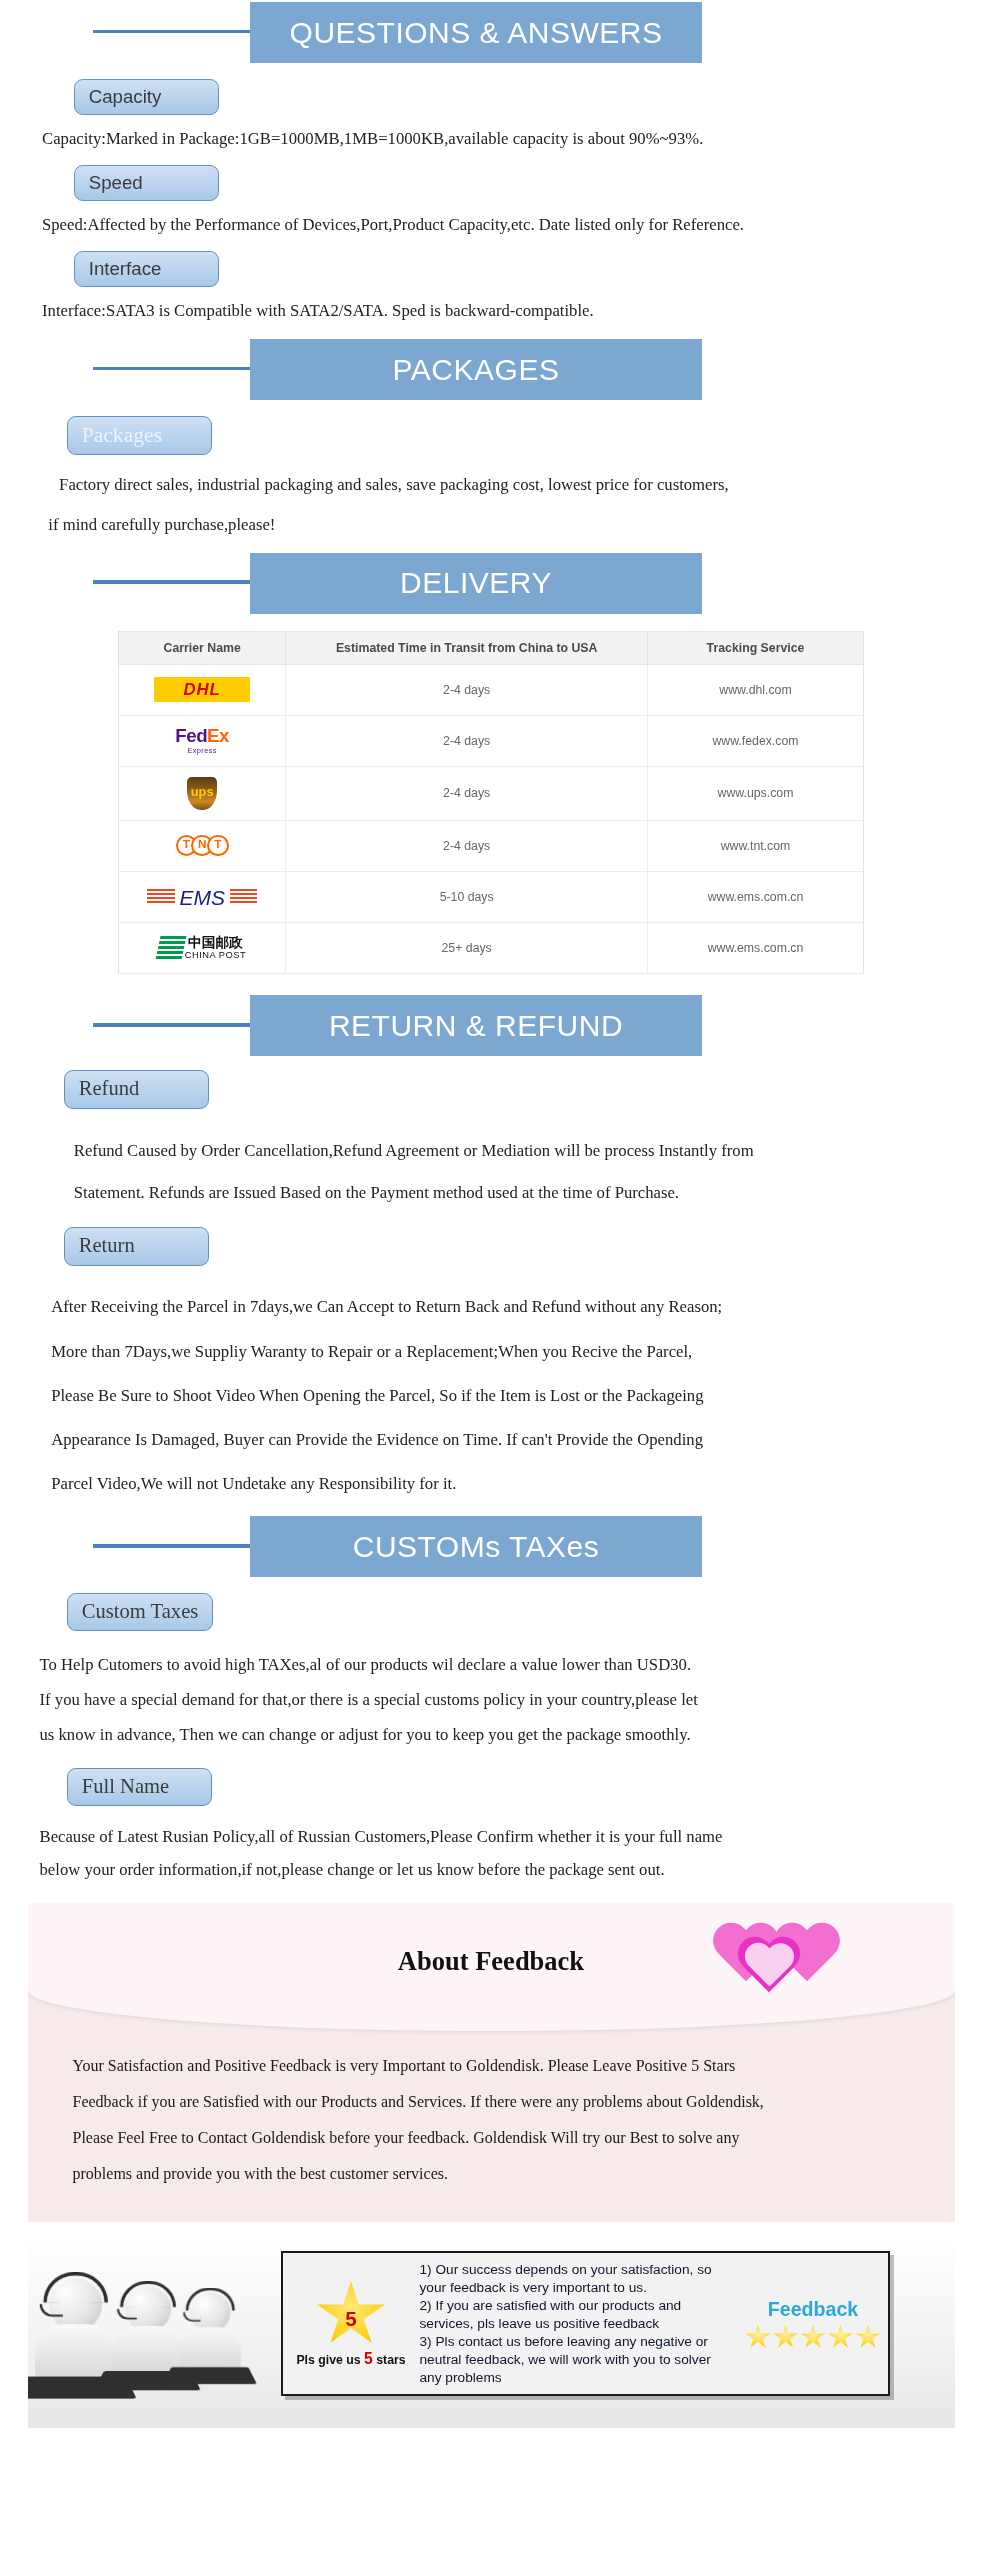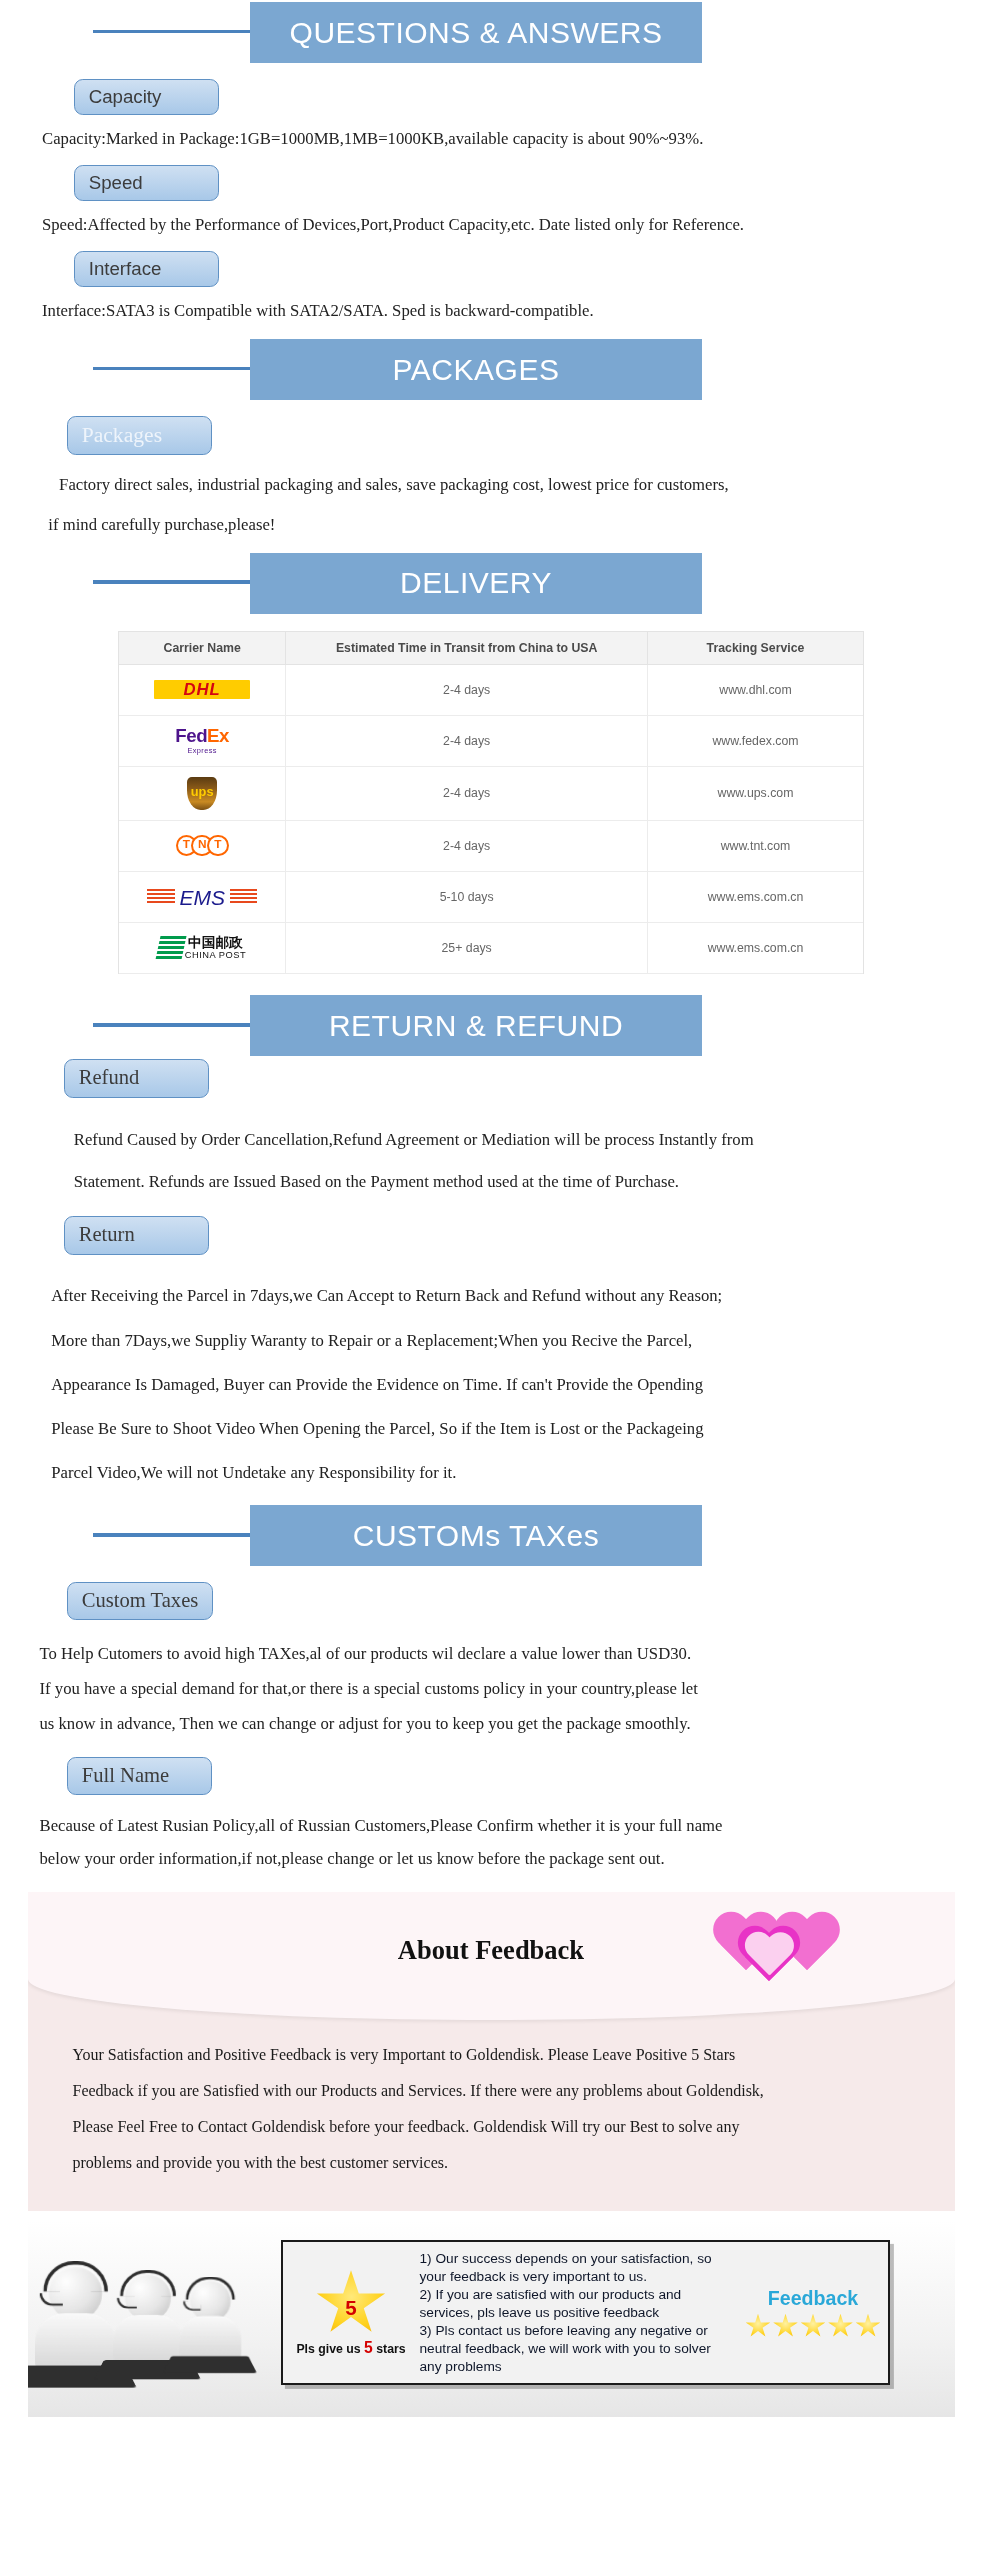--- a/index.html
+++ b/index.html
@@ -109,21 +109,21 @@
     vertical-align: middle;
   }
   table.delivery td:last-child { border-right: none; }
   .col-carrier { width: 167px; }
   .col-time    { width: 363px; }
   .col-track   { width: 216px; }
 
   
   .logo { display: inline-block; vertical-align: middle; }
   .logo-dhl {
-    width: 96px; height: 19px; background: #ffcc00;
+    width: 96px; height: 25px; background: #ffcc00;
     position: relative; border-radius: 1px;
   }
   .logo-dhl span {
     position: absolute; left: 0; right: 0; top: 50%;
     transform: translateY(-50%);
     color: #d40511; font-family: "Liberation Sans", sans-serif;
     font-weight: bold; font-style: italic; font-size: 16.7px;
     letter-spacing: 1px; text-align: center;
   }
   .logo-fedex { line-height: 1; text-align: center; }
@@ -442,35 +442,35 @@
     </table>
   </div>
 
   <div class="banner" style="margin-top:21.6px;">
     <div class="rule"></div>
     <div class="bar">
       <div class="bar-title">RETURN &amp; REFUND</div>
     </div>
   </div>
 
-  <div style="padding:3px 0 0 64px;">
+  <div style="padding:14px 0 0 64px;">
     <div class="pill serif">Refund</div>
     <div style="margin:21.6px 0 0 9.8px;">
       <div class="para loose">Refund Caused by Order Cancellation,Refund Agreement or Mediation will be process Instantly from</div>
       <div class="para loose">Statement. Refunds are Issued Based on the Payment method used at the time of Purchase.</div>
     </div>
   </div>
 
   <div style="padding:13.7px 0 0 64px;">
     <div class="pill serif">Return</div>
     <div style="margin:19.6px 0 0 -12.8px;">
       <div class="para loose2">After Receiving the Parcel in 7days,we Can Accept to Return Back and Refund without any Reason;</div>
       <div class="para loose2">More than 7Days,we Suppliy Waranty to Repair or a Replacement;When you Recive the Parcel,</div>
+      <div class="para loose2">Please Be Sure to Shoot Video When Opening  the Parcel, So if the Item is Lost or the Packageing</div>
       <div class="para loose2">Appearance Is Damaged, Buyer can Provide the Evidence on Time. If can't Provide the Opending</div>
-      <div class="para loose2">Please Be Sure to Shoot Video When Opening  the Parcel, So if the Item is Lost or the Packageing</div>
       <div class="para loose2">Parcel Video,We will not Undetake any Responsibility for it.</div>
     </div>
   </div>
 
   <div class="banner" style="margin-top:9.8px;">
     <div class="rule"></div>
     <div class="bar">
       <div class="bar-title">CUSTOMs TAXes</div>
     </div>
   </div>

